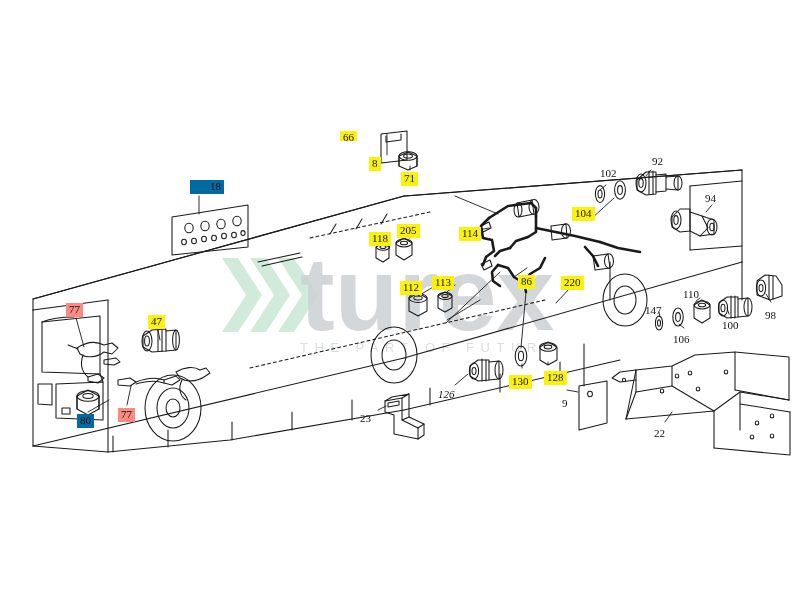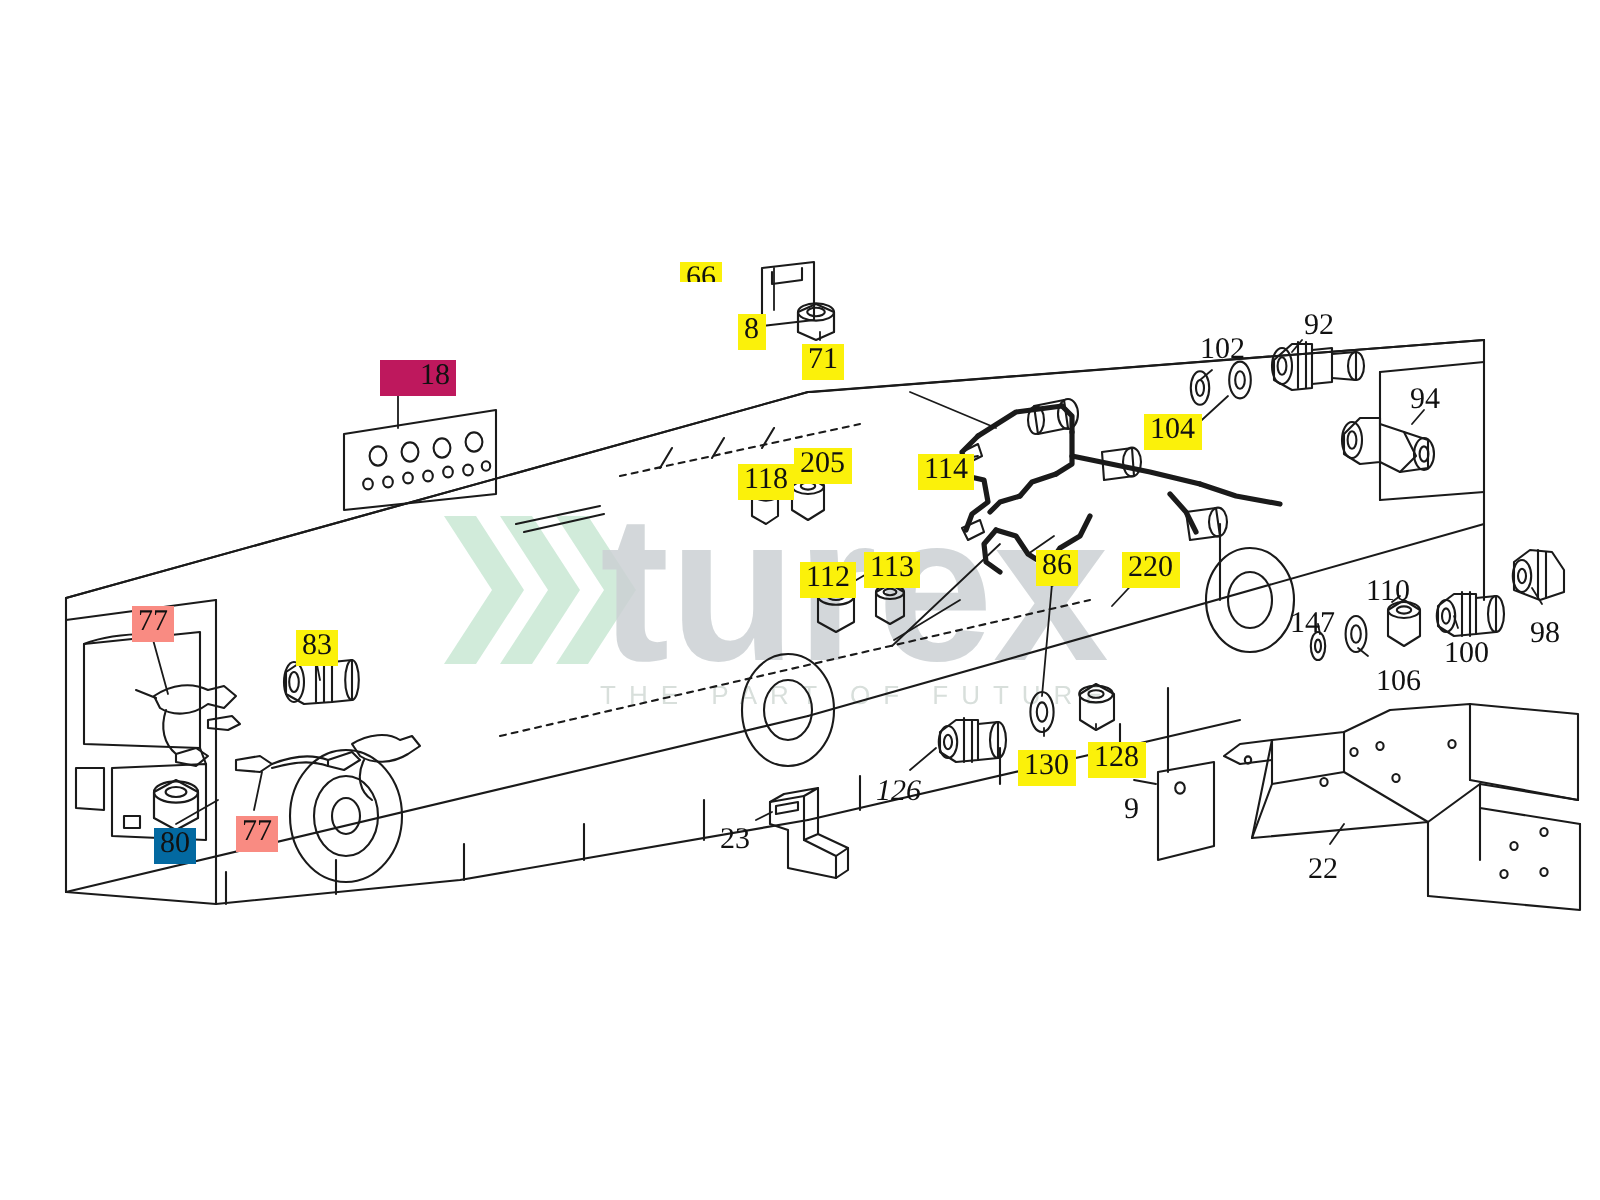--- a/index.html
+++ b/index.html
@@ -2,21 +2,21 @@
 <html><head>
 <meta charset="utf-8">
 <title>Parts Diagram</title>
 <style>
   html,body{margin:0;padding:0;background:#ffffff;}
   body{width:800px;height:600px;overflow:hidden;
        font-family:"Liberation Serif", serif;}
   #stage{position:relative;width:800px;height:600px;background:#fff;}
   svg.layer{position:absolute;left:0;top:0;width:800px;height:600px;}
   .lbl{position:absolute;font-family:"Liberation Serif", serif;
-       font-size:15px;line-height:1;color:#111;white-space:nowrap;}
+       font-size:11px;line-height:1;color:#111;white-space:nowrap;}
   .lbl.hl{padding:1px 3px 2px 3px;}
   .lbl.plain{padding:0;}
   .wm-text{font-family:"Liberation Sans", sans-serif;font-weight:700;}
 </style>
 </head>
 <body>
 
 <div id="stage">
 
   <svg class="layer" viewBox="0 0 800 600">
@@ -376,39 +376,39 @@
         <path d="M526 292 L521 348"></path>
         <path d="M455 196 L498 214"></path>
       </g>
     </g>
   </svg>
 
   <div id="callout-host">
       <div class="lbl hl" style="left: 340px; top: 131px; background: rgb(251, 241, 10); overflow: hidden; height: 7px;">66</div>
       <div class="lbl hl" style="left: 369px; top: 157px; background: rgb(251, 241, 10);">8</div>
       <div class="lbl hl" style="left: 401px; top: 172px; background: rgb(251, 241, 10);">71</div>
-      <div class="lbl hl" style="left: 190px; top: 180px; background: #be185d; padding-left: 20px;">18</div>
+      <div class="lbl hl" style="left: 190px; top: 180px; background: #0369a1; padding-left: 20px;">18</div>
       <div class="lbl plain" style="left: 600px; top: 168px;">102</div>
       <div class="lbl plain" style="left: 652px; top: 156px;">92</div>
       <div class="lbl plain" style="left: 705px; top: 193px;">94</div>
       <div class="lbl hl" style="left: 572px; top: 207px; background: rgb(251, 241, 10);">104</div>
       <div class="lbl hl" style="left: 459px; top: 227px; background: rgb(251, 241, 10);">114</div>
       <div class="lbl hl" style="left: 369px; top: 232px; background: rgb(251, 241, 10);">118</div>
       <div class="lbl hl" style="left: 397px; top: 224px; background: rgb(251, 241, 10);">205</div>
       <div class="lbl hl" style="left: 400px; top: 281px; background: rgb(251, 241, 10);">112</div>
       <div class="lbl hl" style="left: 432px; top: 276px; background: rgb(251, 241, 10);">113</div>
       <div class="lbl hl" style="left: 518px; top: 275px; background: rgb(251, 241, 10);">86</div>
       <div class="lbl hl" style="left: 561px; top: 276px; background: rgb(251, 241, 10);">220</div>
       <div class="lbl plain" style="left: 683px; top: 289px;">110</div>
       <div class="lbl plain" style="left: 645px; top: 305px;">147</div>
-      <div class="lbl plain" style="left: 688px; top: 334px;">106</div>
+      <div class="lbl plain" style="left: 673px; top: 334px;">106</div>
       <div class="lbl plain" style="left: 722px; top: 320px;">100</div>
       <div class="lbl plain" style="left: 765px; top: 310px;">98</div>
       <div class="lbl hl" style="left: 66px; top: 303px; background: rgb(249, 139, 130);">77</div>
-      <div class="lbl hl" style="left: 148px; top: 315px; background: rgb(251, 241, 10);">83</div>
+      <div class="lbl hl" style="left: 148px; top: 315px; background: rgb(251, 241, 10);">47</div>
       <div class="lbl hl" style="left: 77px; top: 414px; background: #0369a1;">80</div>
       <div class="lbl hl" style="left: 118px; top: 408px; background: rgb(249, 139, 130);">77</div>
       <div class="lbl hl" style="left: 509px; top: 375px; background: rgb(251, 241, 10);">130</div>
       <div class="lbl hl" style="left: 544px; top: 371px; background: rgb(251, 241, 10);">128</div>
       <div class="lbl plain" style="left: 438px; top: 389px; font-style: italic;">126</div>
       <div class="lbl plain" style="left: 360px; top: 413px;">23</div>
       <div class="lbl plain" style="left: 562px; top: 398px;">9</div>
       <div class="lbl plain" style="left: 654px; top: 428px;">22</div>
     </div>
 

